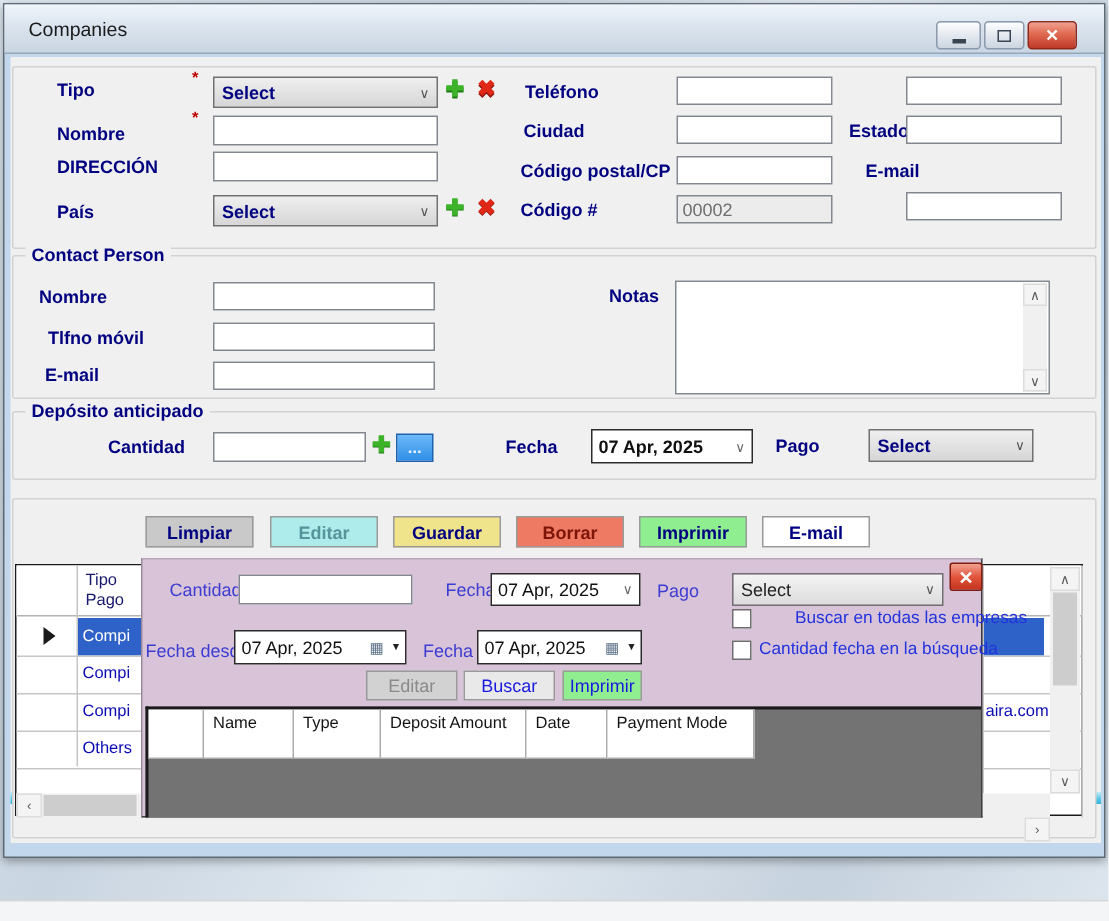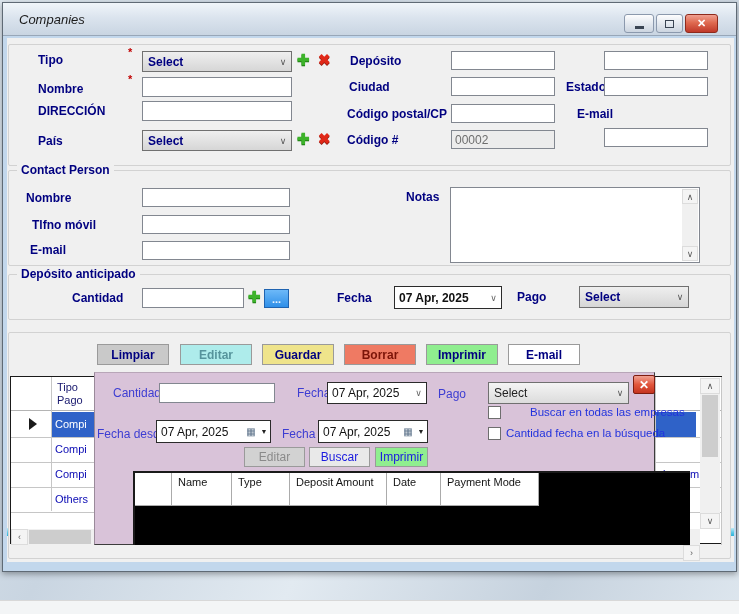--- a/index.html
+++ b/index.html
@@ -9,21 +9,21 @@
             background:linear-gradient(115deg,#dfe8f0 0%,#c9d5e1 30%,#e2eaf1 55%,#c6d2de 80%,#dde6ee 100%); }
   .abs { position:absolute; }
 
   
   .window { left:2px; top:2px; width:735px; height:570px;
             border:1px solid #5f6a75; background:#c2d7ec;
             box-shadow:0 2px 6px rgba(0,0,0,.35); }
   .titlebar { position:absolute; left:0; top:0; right:0; height:33px;
               background:linear-gradient(#f0f5fa,#dbe4ee 45%,#c9d5e2);
               border-bottom:1px solid #98a7b8; }
-  .title-text { position:absolute; left:16px; top:9px; font-size:13px; color:#1b1b1b;font-style:italic; }
+  .title-text { position:absolute; left:16px; top:9px; font-size:13px; color:#1b1b1b; }
   .capbtn { position:absolute; top:11px; height:19px; border-radius:3px;
             border:1px solid #8b99ad; background:linear-gradient(#fdfdfe,#e6ebf1 45%,#ccd5e0);
             display:flex; align-items:center; justify-content:center; }
   .capbtn .dash { width:9px; height:3px; background:#3a4553; margin-top:7px; }
   .capbtn .boxg { width:9px; height:8px; border:1px solid #3a4553; background:transparent; }
   .closebtn { background:linear-gradient(#f0a091,#df6a50 45%,#c0392a); border-color:#8e2a1c;
               color:#fff; font-weight:bold; font-size:11px; }
   .client { left:4px; top:35px; width:727px; height:524px; background:#f0f0f0; }
   .cyanline { left:4px; top:560px; width:727px; height:8px;
               background:linear-gradient(#bfeaf6,#56c6e6 60%,#2fb3d8); }
@@ -74,21 +74,21 @@
   
   .popup { background:#d9c3d9; border-left:1px solid #9a8a9a; border-top:1px solid #b8a6b8;
            border-right:1px solid #3c3c3c; border-bottom:1px solid #3c3c3c; }
   .plbl { font-size:12px; color:#3d3dd2; white-space:nowrap; }
   .pcombo { background:linear-gradient(#f4f4f4,#dcdcdc); border:1px solid #707070;
             display:flex; align-items:center; font-size:12px; }
   .pcombo .val { flex:1; padding-left:5px; color:#222; }
   .pcombo .chev { width:16px; text-align:center; color:#555; font-size:9px; }
   .cbx { width:13px; height:13px; background:#fff; border:1px solid #6e6e6e; }
   .cbxlbl { font-size:11.5px; color:#2233dd; white-space:nowrap; }
-  .pgrid { background:#000000; border-left:2px solid #1a1a1a; border-top:2px solid #1a1a1a;margin-left:36px; }
+  .pgrid { background:#737373; border-left:2px solid #1a1a1a; border-top:2px solid #1a1a1a; }
   .pgridhdr { position:absolute; top:0; height:33px; background:#fff; border-right:1px solid #ababab;
               border-bottom:1px solid #ababab; font-size:11px; color:#141414;
               padding:3px 0 0 6px; line-height:13px; }
   .pclose { background:linear-gradient(#f0a091,#e2563c 50%,#c53420); border:1px solid #7e1d10;
             border-radius:2px; color:#fff; font-weight:bold; font-size:12px;
             display:flex; align-items:center; justify-content:center; }
 
   .bottomstrip { left:0; top:600px; width:739px; height:14px; background:#f3f5f6;
                  border-top:1px solid #d8d8d8; }
 </style>
@@ -118,21 +118,21 @@
 
   <span class="abs lbl" style="left:38px; top:53px;">Tipo</span>
   <span class="abs req" style="left:128px; top:46px;">*</span>
   <div class="abs combo" style="left:142px; top:51px; width:150px; height:21px;">
     <span class="val">Select</span>
     <span class="chev">∨</span>
   </div>
   <span class="abs plusicon" style="left:297px; top:52px;">✚</span>
   <span class="abs delicon" style="left:318px; top:52px;">✖</span>
 
-  <span class="abs lbl" style="left:350px; top:54px;">Depósito</span>
+  <span class="abs lbl" style="left:350px; top:54px;">Teléfono</span>
   <input class="abs inp" style="left: 451px; top: 51px; width: 104px; height: 19px;">
   <span class="abs lbl" style="left:576px; top:54px;padding-left:41px;">Fax</span>
   <input class="abs inp" style="left: 604px; top: 51px; width: 104px; height: 19px;">
 
   <span class="abs lbl" style="left:38px; top:82px;">Nombre</span>
   <span class="abs req" style="left:128px; top:73px;">*</span>
   <input class="abs inp" style="left: 142px; top: 77px; width: 150px; height: 20px;">
   <span class="abs lbl" style="left:349px; top:80px;">Ciudad</span>
   <input class="abs inp" style="left: 451px; top: 77px; width: 104px; height: 19px;">
   <span class="abs lbl" style="left:566px; top:80px;">Estado</span>

